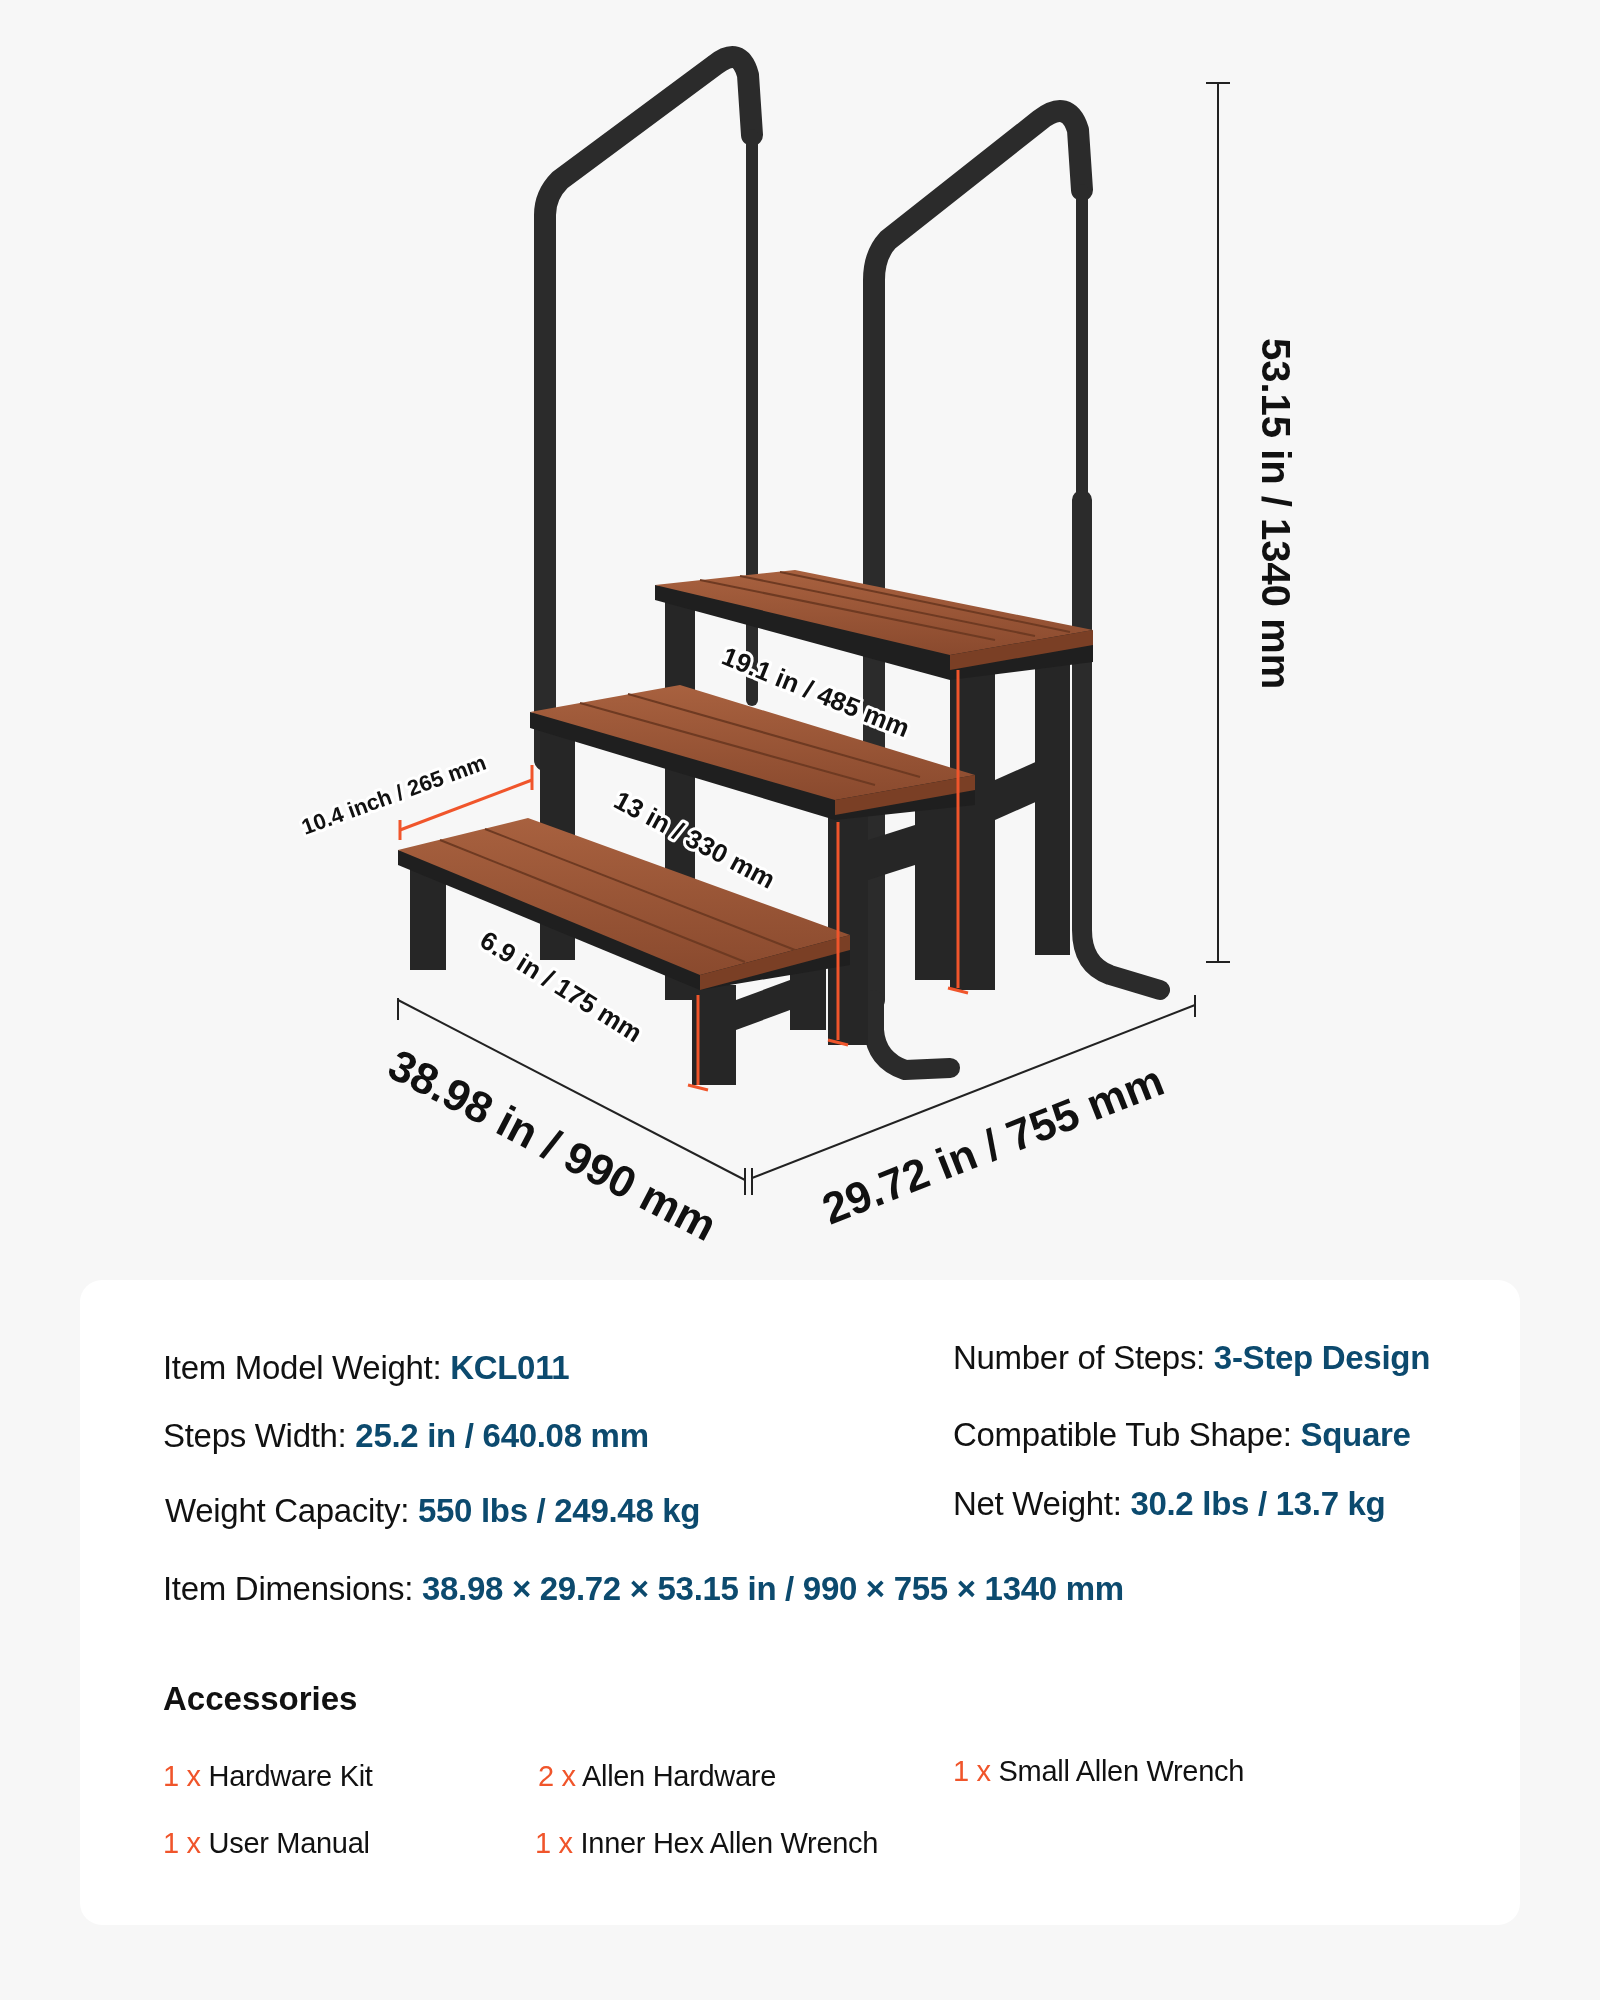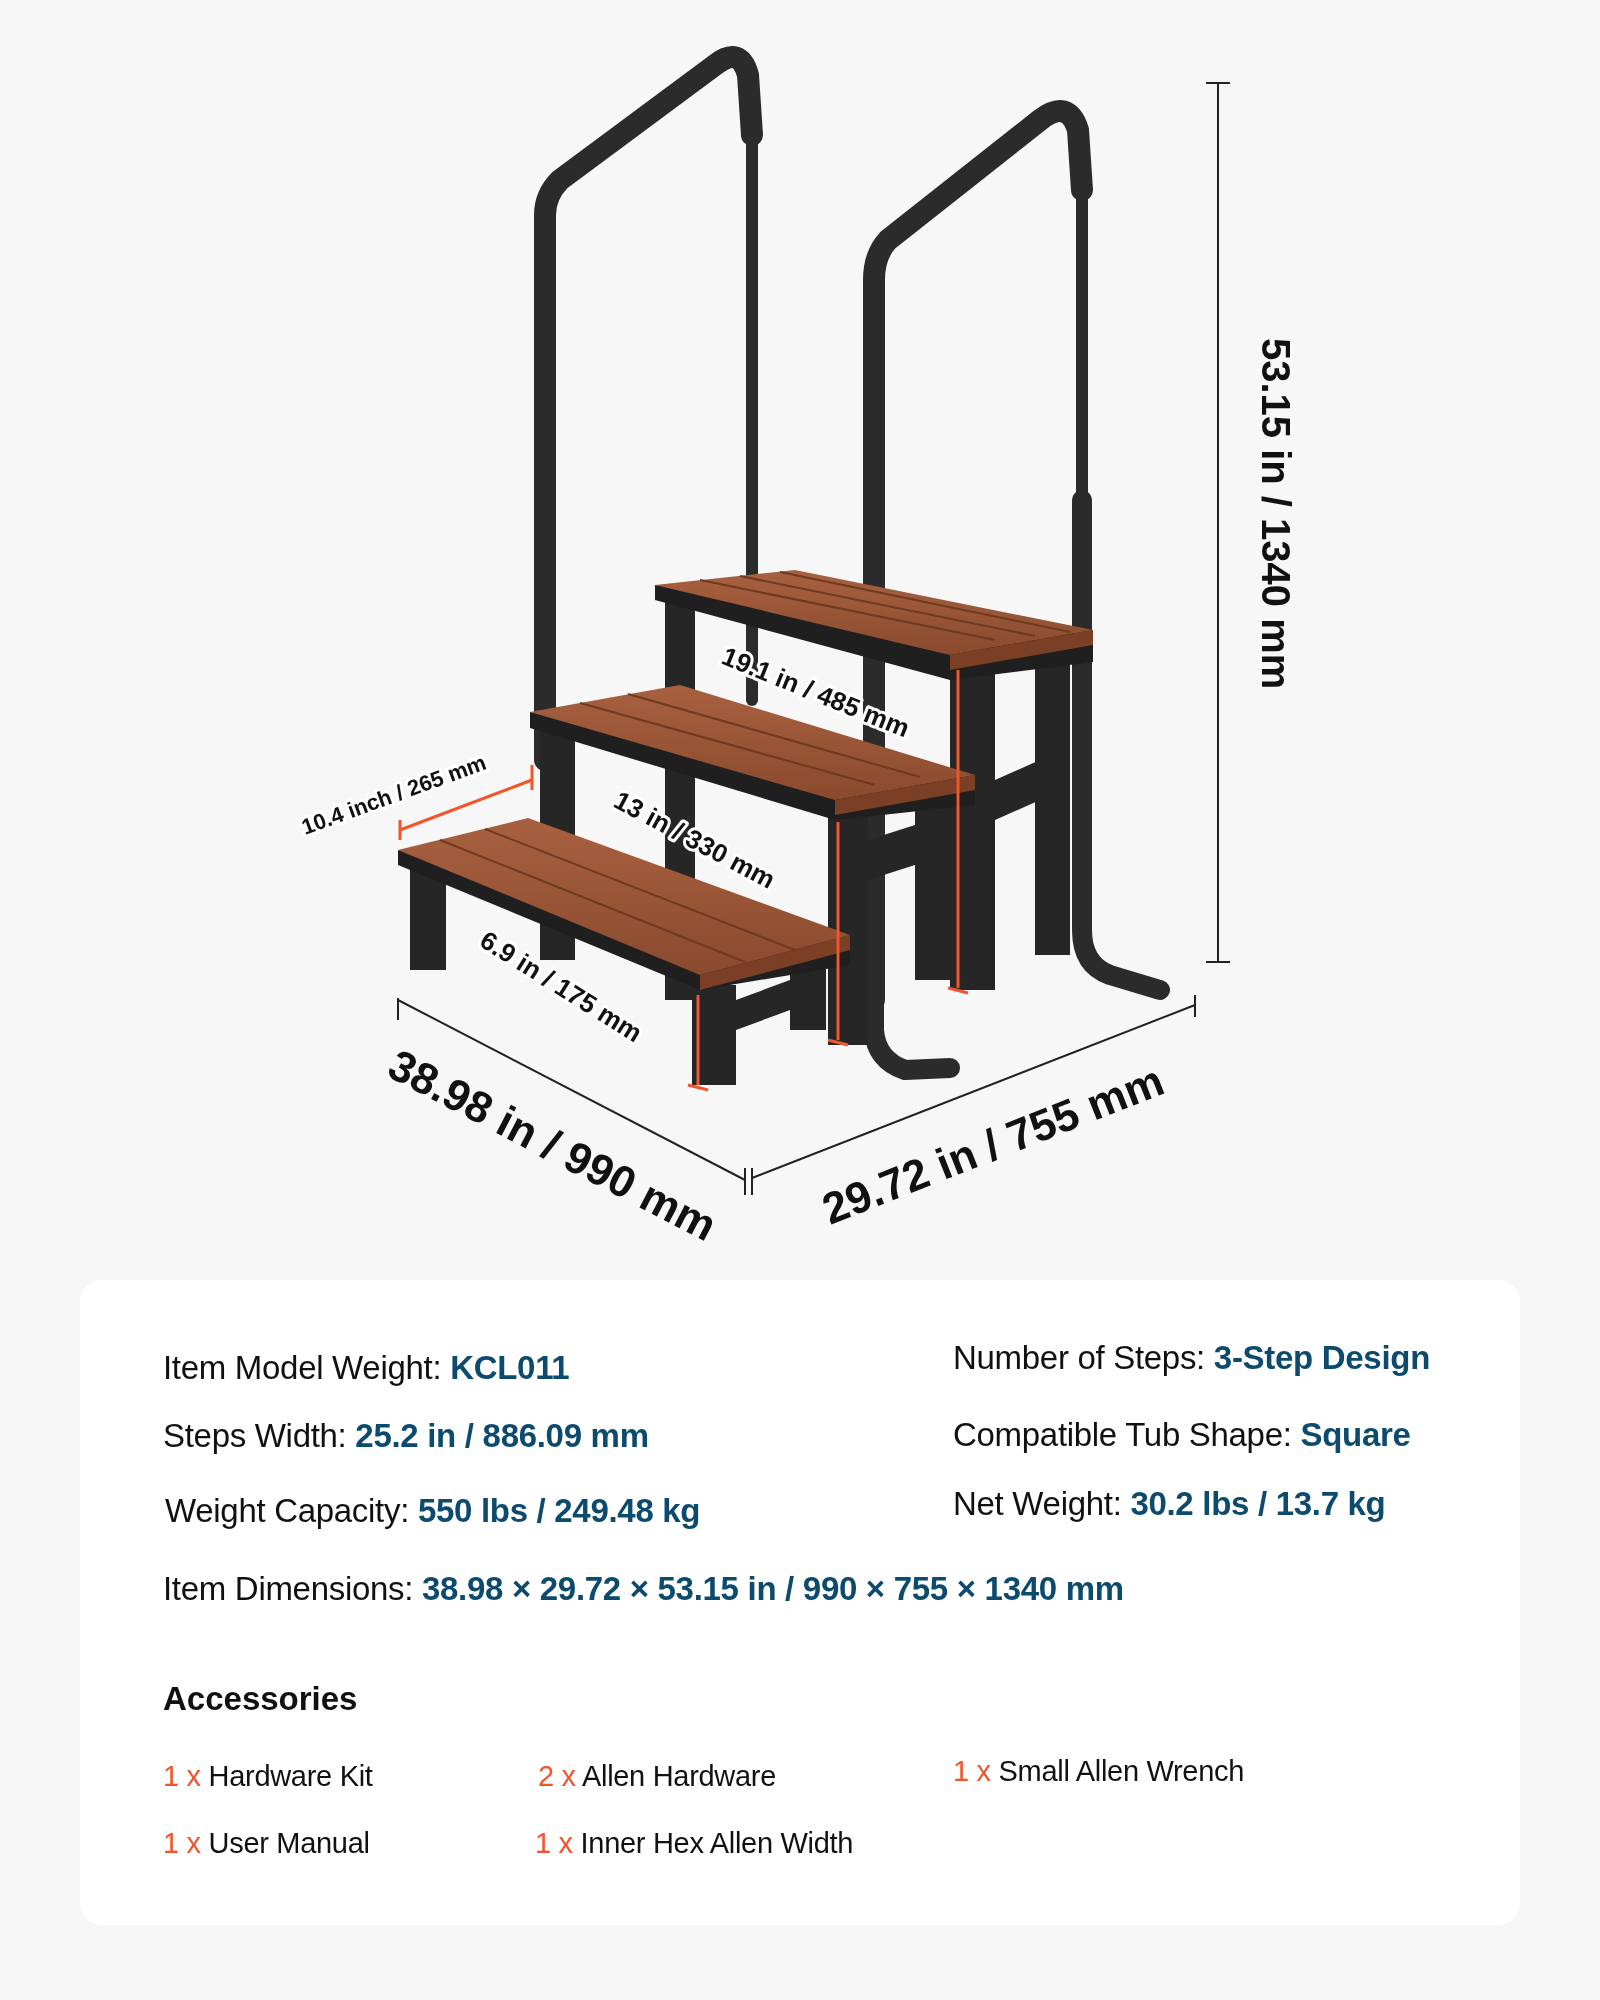--- a/index.html
+++ b/index.html
@@ -126,21 +126,21 @@
   <text class="dim-outline" font-size="26" transform="translate(612,806) rotate(28)">13 in / 330 mm</text>
   <text class="dim-outline" font-size="26" transform="translate(478,945) rotate(32)">6.9 in / 175 mm</text>
   <text class="dim-outline" font-size="22" transform="translate(305,835) rotate(-20)">10.4 inch / 265 mm</text>
 </svg>
 
 <div class="card">
   <div class="spec" style="left:83px; top:69px;">
     <span class="k">Item Model Weight: </span><span class="v">KCL011</span>
   </div>
   <div class="spec" style="left:83px; top:137px;">
-    <span class="k">Steps Width: </span><span class="v">25.2 in / 886.09 mm</span>
+    <span class="k">Steps Width: </span><span class="v">25.2 in / 640.08 mm</span>
   </div>
   <div class="spec" style="left:85px; top:212px;">
     <span class="k">Weight Capacity: </span><span class="v">550 lbs / 249.48 kg</span>
   </div>
   <div class="spec" style="left:83px; top:290px;">
     <span class="k">Item Dimensions: </span><span class="v">38.98 × 29.72 × 53.15 in / 990 × 755 × 1340 mm</span>
   </div>
 
   <div class="spec" style="left:873px; top:59px;">
     <span class="k">Number of Steps: </span><span class="v">3-Step Design</span>
@@ -160,15 +160,15 @@
   <div class="acc" style="left:458px; top:480px;">
     <span class="q">2 x</span><span class="n"> Allen Hardware</span>
   </div>
   <div class="acc" style="left:873px; top:475px;">
     <span class="q">1 x</span><span class="n"> Small Allen Wrench</span>
   </div>
   <div class="acc" style="left:83px; top:547px;">
     <span class="q">1 x</span><span class="n"> User Manual</span>
   </div>
   <div class="acc" style="left:455px; top:547px;">
-    <span class="q">1 x</span><span class="n"> Inner Hex Allen Width</span>
+    <span class="q">1 x</span><span class="n"> Inner Hex Allen Wrench</span>
   </div>
 </div>
 
 </body></html>

